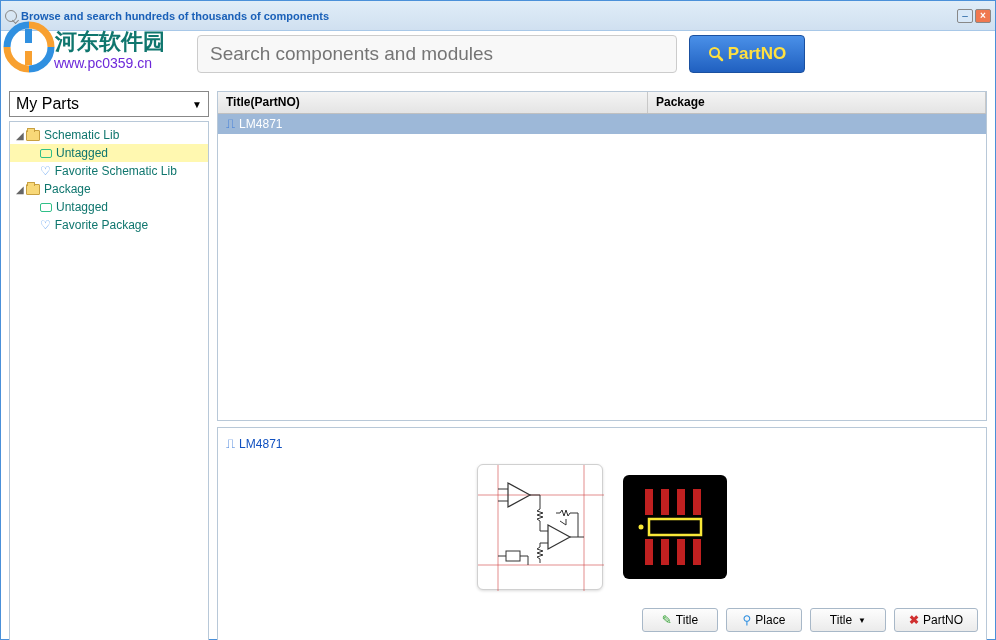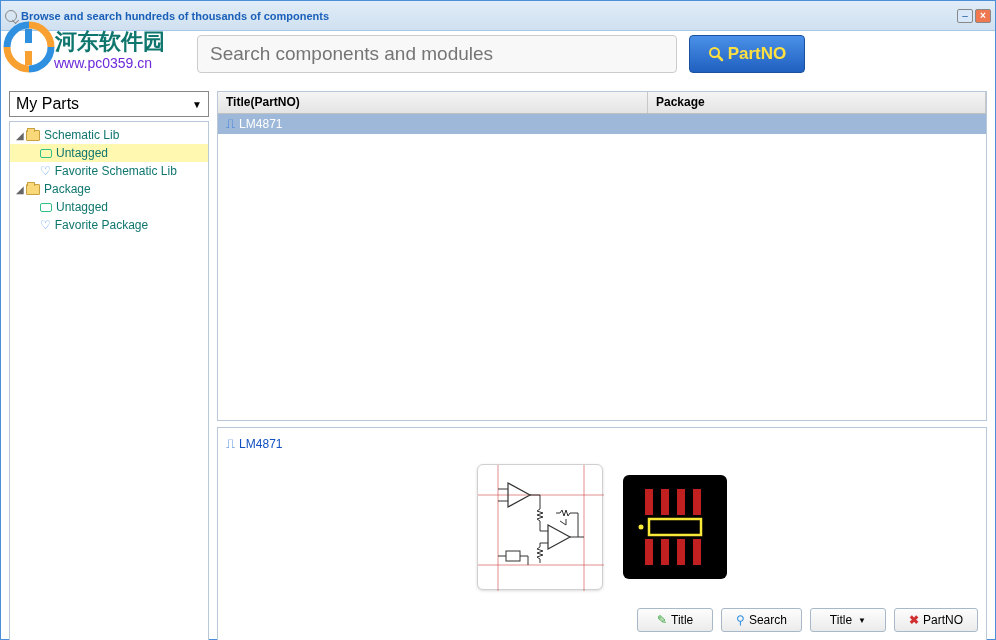--- a/index.html
+++ b/index.html
@@ -207,21 +207,21 @@
               </svg>
             </div>
           </div>
           <div class="btnrow">
             <button class="btn">
               <span class="btn-ico ico-edit">✎</span>
               <span>Title</span>
             </button>
             <button class="btn">
               <span class="btn-ico ico-place">⚲</span>
-              <span>Search</span>
+              <span>Place</span>
             </button>
             <button class="btn">
               <span>Title</span>
               <span class="caret">▼</span>
             </button>
             <button class="btn">
               <span class="btn-ico ico-cancel">✖</span>
               <span>PartNO</span>
             </button>
           </div>

